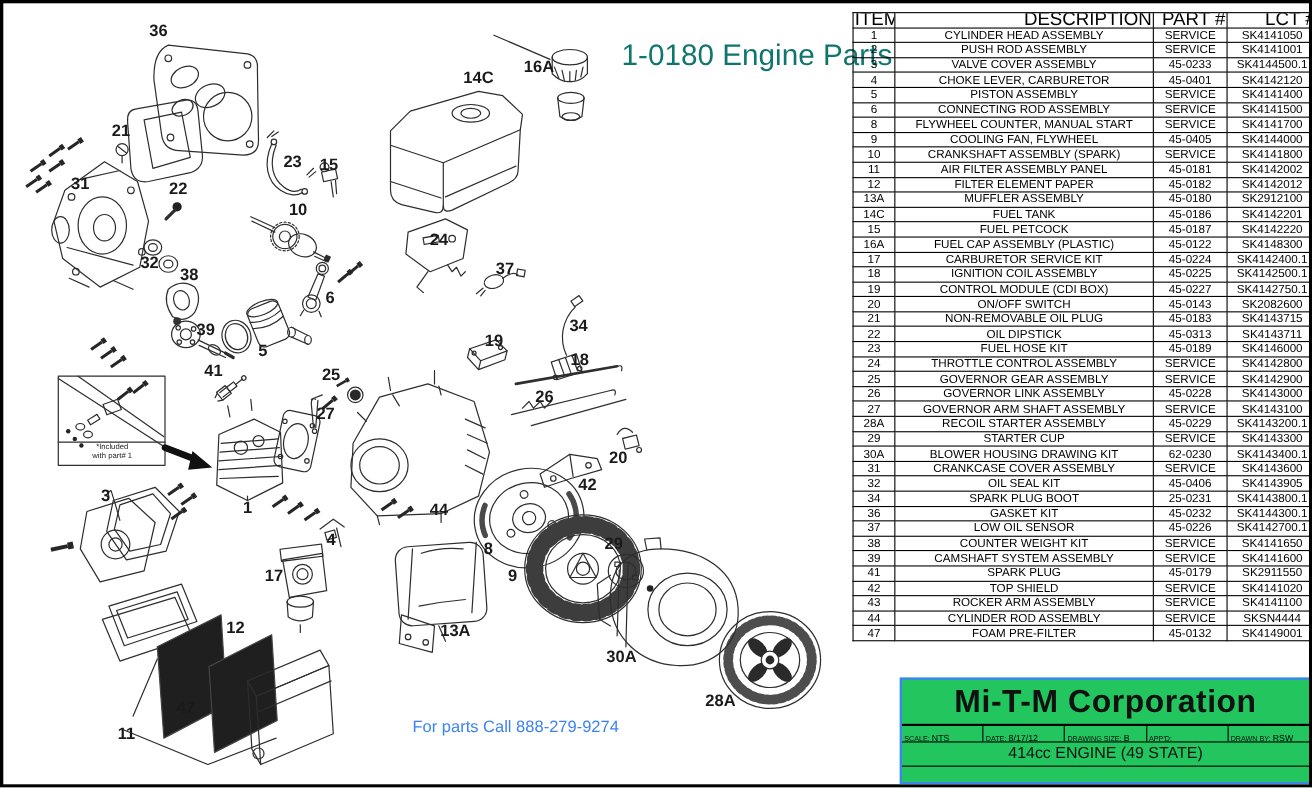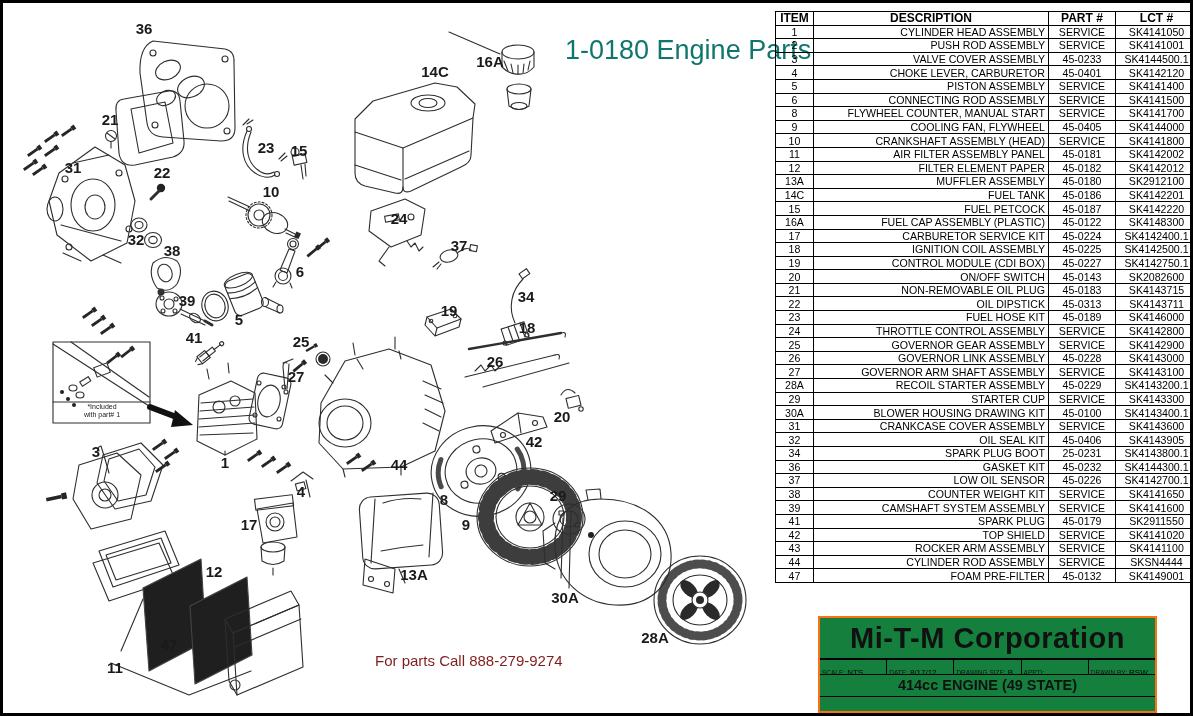--- a/index.html
+++ b/index.html
@@ -3,44 +3,44 @@
 <meta charset="utf-8">
 <style>
   html,body{margin:0;padding:0;background:#e8e8e8;}
   .page{position:relative;width:1193px;height:716px;background:#fff;border:3px solid #000;
         box-sizing:border-box;font-family:"Liberation Sans",sans-serif;overflow:hidden;color:#111;}
   
   .diagram-svg{position:absolute;left:0;top:0;}
   .callout{position:absolute;font-size:15px;font-weight:600;color:#1a1a1a;
            transform:translate(-50%,-50%);white-space:nowrap;}
   .diagram-title{position:absolute;left:562px;top:32px;font-size:27px;color:#0f766e;white-space:nowrap;}
-  .footer-note{position:absolute;left:372px;top:649px;font-size:15px;color:#7f1d1d;white-space:nowrap;}
+  .footer-note{position:absolute;left:372px;top:649px;font-size:15px;color:#3b82f6;white-space:nowrap;}
   .inset-note{position:absolute;left:52px;top:400px;width:94px;text-align:center;
               font-size:7px;line-height:8px;color:#222;}
   
   table.parts{position:absolute;left:772px;top:8px;width:416px;border-collapse:collapse;
               table-layout:fixed;font-size:10.6px;color:#000;}
   table.parts th,table.parts td{border:1px solid #000;height:12.6px;padding:0 3px;
               overflow:hidden;white-space:nowrap;line-height:12px;}
-  table.parts th{font-weight:700;font-size:12px;text-align:center;padding:0 1px;}
+  table.parts th{font-weight:400;font-size:17px;text-align:right;padding:0 1px;}
   .h0{width:35px}.h1{width:232px}.h2{width:64px}.h3{width:79px}
   td.c-item,td.c-part,td.c-lct{text-align:center;}
-  td.c-description{text-align:right;}
+  td.c-description{text-align:center;}
   
-  .title-block{position:absolute;left:815px;top:613px;width:339px;height:97px;
-               border:2px solid #f97316;box-sizing:border-box;background:#15803d;}
+  .title-block{position:absolute;left:815px;top:613px;width:374px;height:97px;
+               border:2px solid #3b82f6;box-sizing:border-box;background:#22c55e;}
   .tb-company{height:40px;line-height:40px;text-align:center;font-size:29px;font-weight:bold;
               border-bottom:2px solid #000;letter-spacing:.5px;}
   .tb-fields{display:flex;height:14px;border-bottom:1.5px solid #000;}
   .tb-field{flex:1;border-right:1px solid #000;padding:1px 2px 0 2px;white-space:nowrap;overflow:hidden;}
   .tb-field:last-child{border-right:none;}
   .tb-label{font-size:6.5px;color:#111;}
   .tb-value{font-size:8px;margin-left:2px;color:#000;}
   .tb-product{height:21px;line-height:21px;text-align:center;font-size:14.5px;
-              border-bottom:1.5px solid #000;font-weight:bold;}
+              border-bottom:1.5px solid #000;}
   .tb-bottom{display:flex;height:17px;}
   .tb-drawing{width:108px;border-right:1px solid #000;padding:1px 3px 0 3px;}
   .tb-drawing-label{font-size:6.5px;display:block;}
   .tb-drawing-no{font-size:8px;display:block;margin-left:22px;}
 </style>
 </head>
 <body>
 
 <div class="page">
 
@@ -530,21 +530,21 @@
           <td class="c-lct">SK4141700</td>
         </tr>
         <tr>
           <td class="c-item">9</td>
           <td class="c-description">COOLING FAN, FLYWHEEL</td>
           <td class="c-part">45-0405</td>
           <td class="c-lct">SK4144000</td>
         </tr>
         <tr>
           <td class="c-item">10</td>
-          <td class="c-description">CRANKSHAFT ASSEMBLY (HEAD)</td>
+          <td class="c-description">CRANKSHAFT ASSEMBLY (SPARK)</td>
           <td class="c-part">SERVICE</td>
           <td class="c-lct">SK4141800</td>
         </tr>
         <tr>
           <td class="c-item">11</td>
           <td class="c-description">AIR FILTER ASSEMBLY PANEL</td>
           <td class="c-part">45-0181</td>
           <td class="c-lct">SK4142002</td>
         </tr>
         <tr>
@@ -651,21 +651,21 @@
         </tr>
         <tr>
           <td class="c-item">29</td>
           <td class="c-description">STARTER CUP</td>
           <td class="c-part">SERVICE</td>
           <td class="c-lct">SK4143300</td>
         </tr>
         <tr>
           <td class="c-item">30A</td>
           <td class="c-description">BLOWER HOUSING DRAWING KIT</td>
-          <td class="c-part">45-0100</td>
+          <td class="c-part">62-0230</td>
           <td class="c-lct">SK4143400.1</td>
         </tr>
         <tr>
           <td class="c-item">31</td>
           <td class="c-description">CRANKCASE COVER ASSEMBLY</td>
           <td class="c-part">SERVICE</td>
           <td class="c-lct">SK4143600</td>
         </tr>
         <tr>
           <td class="c-item">32</td>

